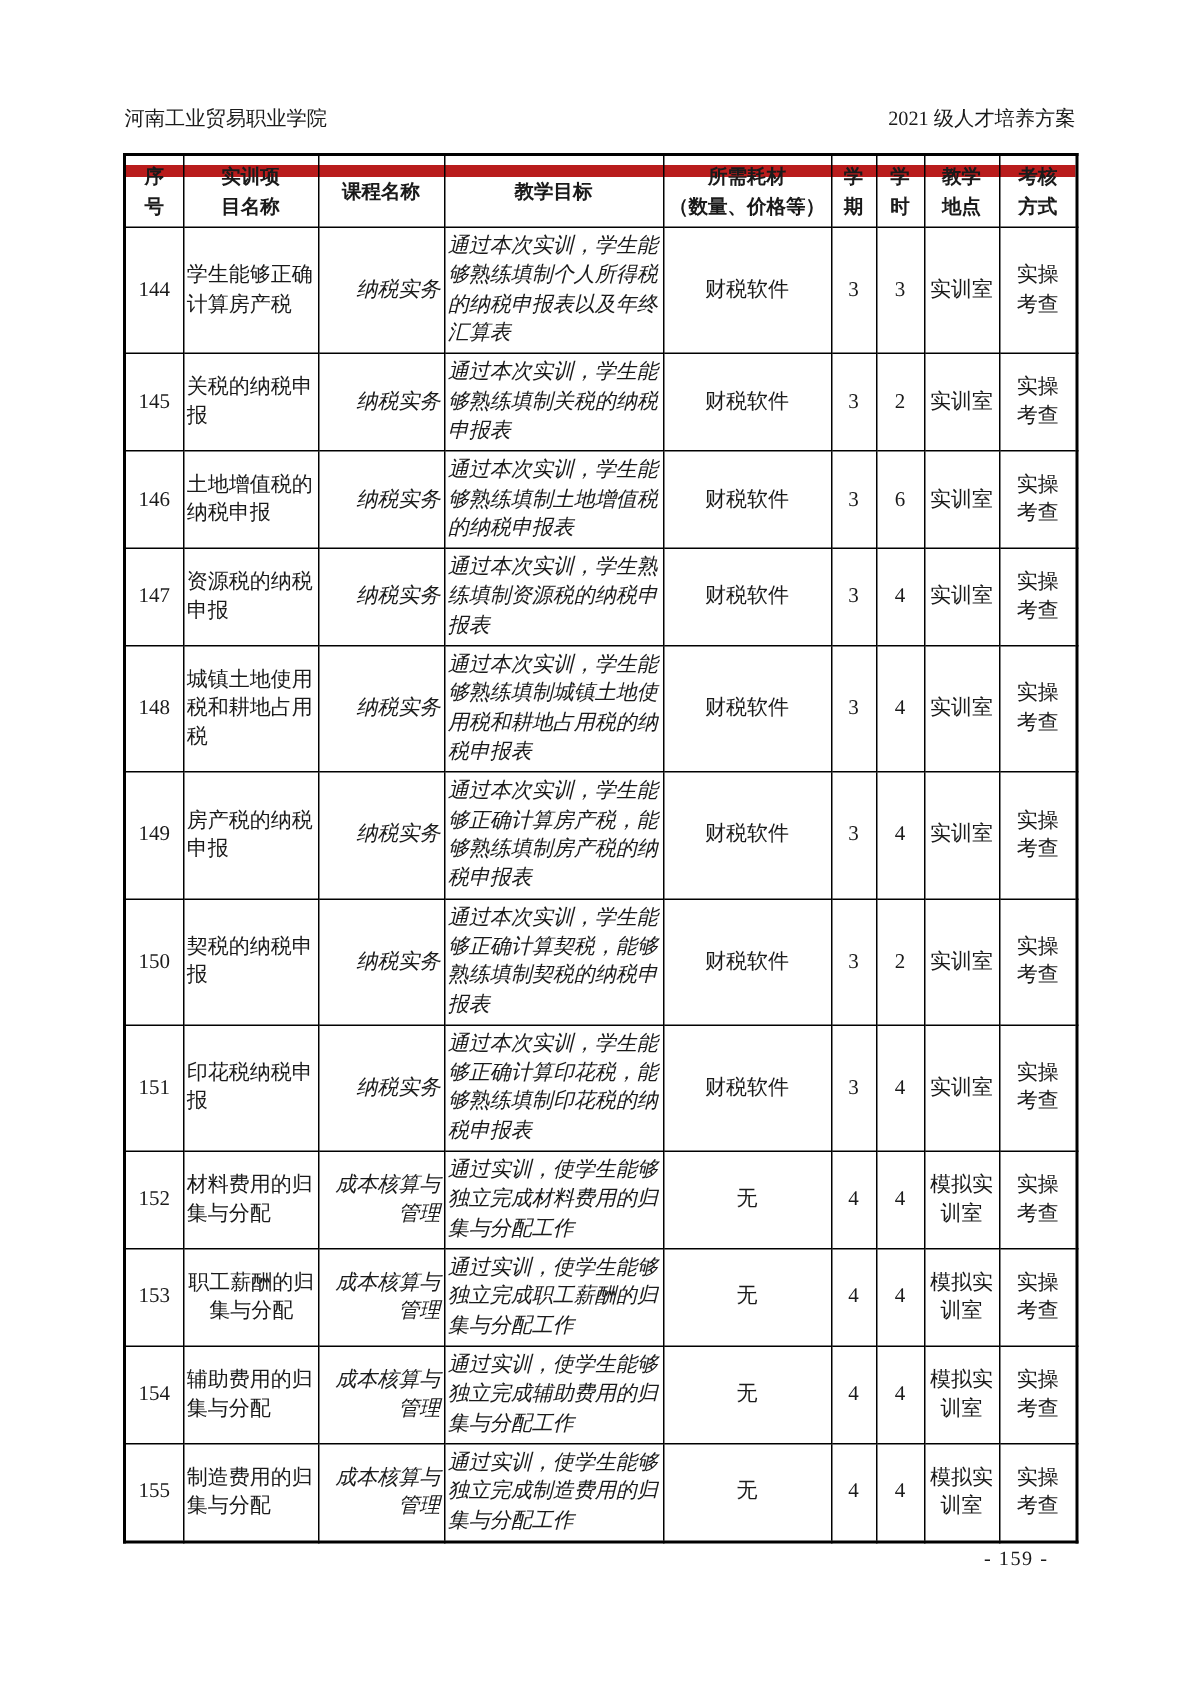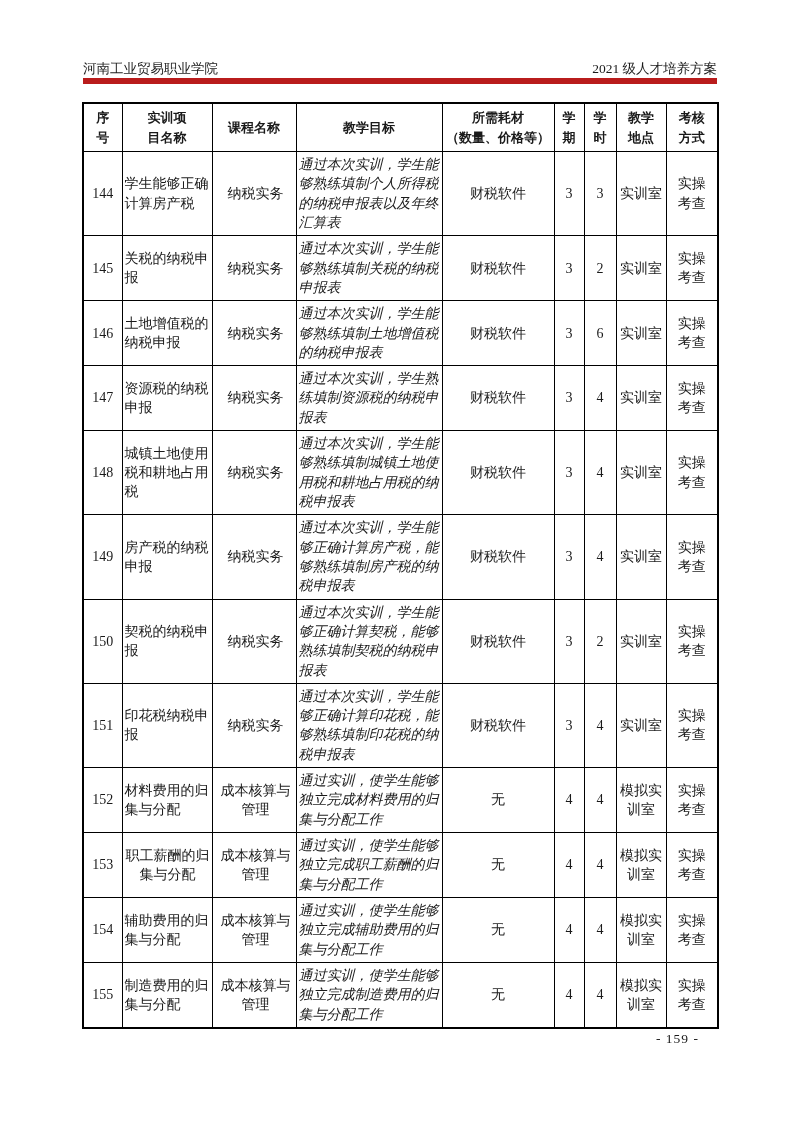--- a/index.html
+++ b/index.html
@@ -9,28 +9,28 @@
     width: 793px;
     height: 1122px;
     background: #ffffff;
     color: #1a1a1a;
     font-family: "Liberation Serif", "DejaVu Serif", serif;
     overflow: hidden;
   }
   .doc-header {
     position: absolute;
     left: 83px;
-    top: 60px;
+    top: 70px;
     width: 634px;
     display: flex;
     justify-content: space-between;
     align-items: flex-end;
     font-size: 13.5px;
-    padding-bottom: 0;
-    border-bottom: 6px solid #b91c1c;
+    padding-bottom: 22px;
+    border-bottom: 8px solid #b91c1c;
   }
   table.training-table {
     position: absolute;
     left: 82px;
     top: 102px;
     width: 635px;
     border-collapse: collapse;
     table-layout: fixed;
     border: 2px solid #000;
   }
@@ -57,21 +57,21 @@
   col.c2 { width: 84px; }
   col.c3 { width: 146px; }
   col.c4 { width: 112px; }
   col.c5 { width: 30px; }
   col.c6 { width: 32px; }
   col.c7 { width: 50px; }
   col.c8 { width: 52px; }
   td.c0 { text-align: center; padding: 3px 1px; }
   td.c1 { text-align: left; padding: 3px 1px 3px 2px; }
   td.c1.center { text-align: center; }
-  td.c2 { text-align: center; padding: 3px 2px 3px 5px; }
+  td.c2 { text-align: right; padding: 3px 2px 3px 5px; font-style: italic; }
   td.c3 { text-align: left; padding: 3px 2px; font-style: italic; }
   td.c4 { text-align: center; }
   td.c5, td.c6 { text-align: center; padding: 3px 1px; }
   td.c7, td.c8 { text-align: center; white-space: pre-line; padding: 3px 1px; }
   .page-number {
     position: absolute;
     top: 1031px;
     right: 94px;
     font-size: 13.5px;
     letter-spacing: 1px;

